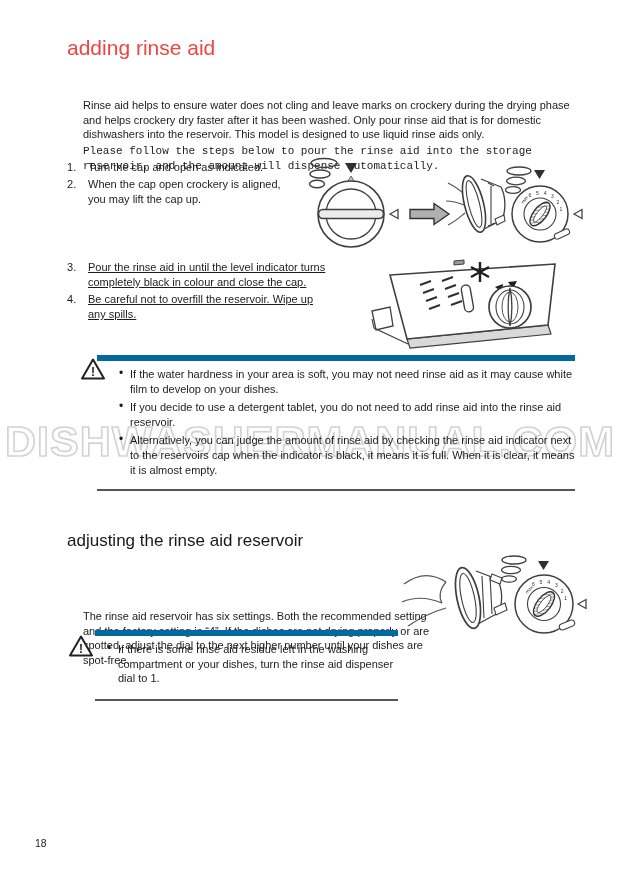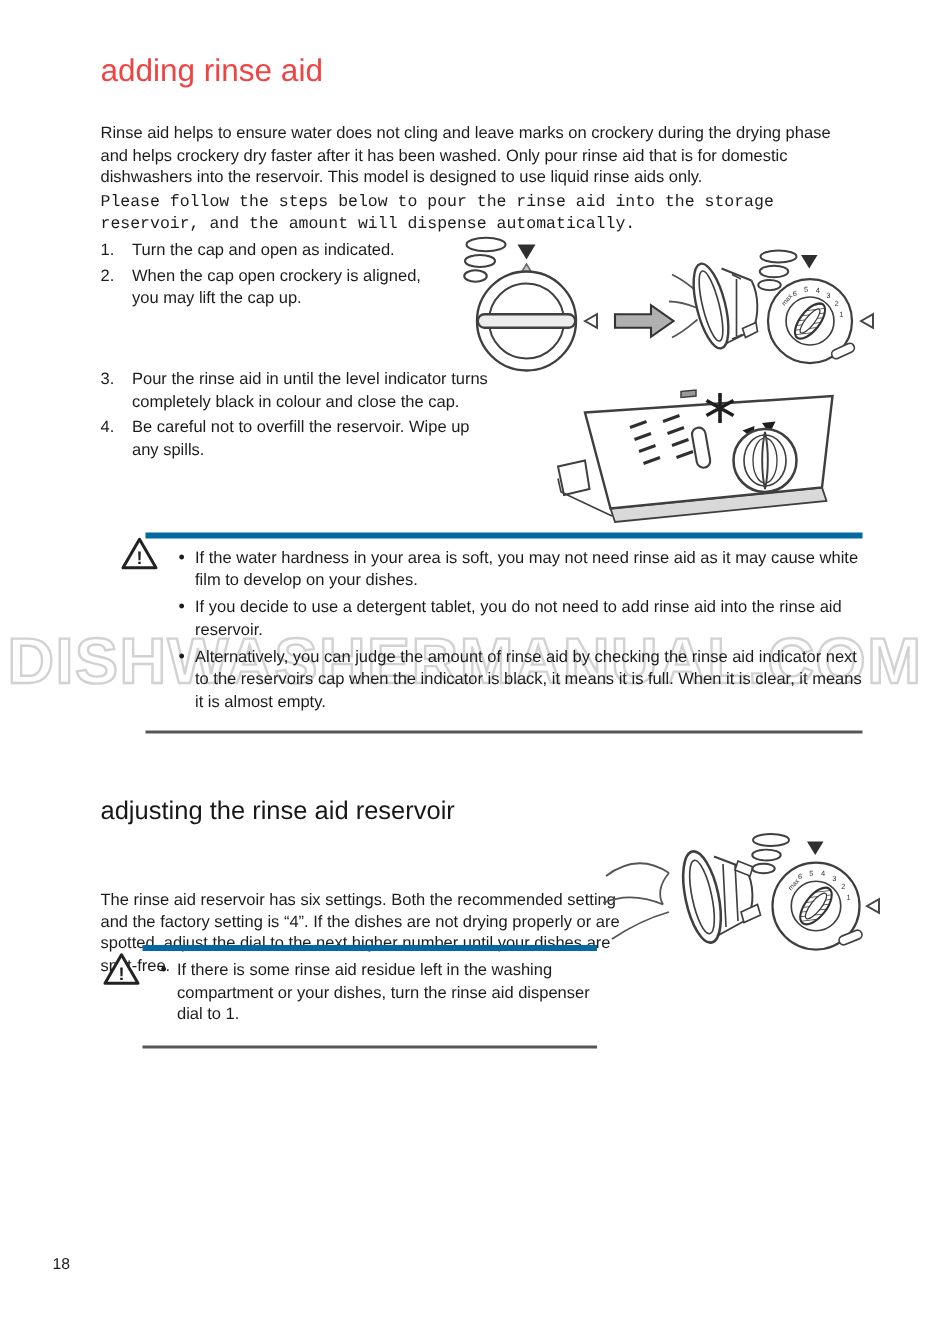--- a/index.html
+++ b/index.html
@@ -4,36 +4,36 @@
 <style>
   html,body{margin:0;padding:0;}
   body{
     width:620px;height:881px;background:#ffffff;position:relative;
     font-family:"Liberation Sans", sans-serif;color:#1c1c1c;overflow:hidden;
   }
   .abs{position:absolute;}
   .z1{z-index:2;}
   h1{font-size:21px;font-weight:400;margin:0;color:#ef4444;}
   h2{font-size:17px;font-weight:400;margin:0;color:#181818;}
-  p{font-size:11px;line-height:14.6px;margin:0;}
+  p{font-size:11px;line-height:14.6px;margin:16px;}
   .watermark{
     position:absolute;left:0;top:417px;width:620px;height:46px;z-index:1;
     text-align:center;font-size:43px;font-weight:700;letter-spacing:1px;
     white-space:nowrap;color:rgba(255,255,255,0);
     -webkit-text-stroke:1.6px #d2d2d2;pointer-events:none;
   }
   ol.steps{list-style:none;margin:0;padding:0;counter-reset:step;}
   ol.steps.start3{counter-reset:step 2;}
   ol.steps li{
     counter-increment:step;position:relative;padding-left:21px;
     font-size:11px;line-height:15px;margin-bottom:2px;
   }
   ol.steps li::before{content:counter(step) ".";position:absolute;left:0;}
   ul.warn-list{
-    list-style:none;margin:0;border-top:4px solid #0369a1;border-bottom:2px solid #565656;
+    list-style:none;margin:0;border-top:6px solid #0369a1;border-bottom:2px solid #565656;
   }
   ul.warn-list li{
     position:relative;padding-left:11px;font-size:11px;line-height:14.6px;margin-bottom:4px;
   }
   ul.warn-list li::before{content:"\2022";position:absolute;left:0;top:-1px;font-size:12px;}
   .warn1-list{padding:6px 0 8px 22px;}
   .warn2-list{padding:6px 0 9px 12px;}
   .warn-icon{position:absolute;z-index:2;}
   .pagenum{font-size:10.5px;}
   svg{display:block;}
@@ -107,21 +107,21 @@
       <text x="247.2" y="38.1">4</text>
       <text x="254.3" y="41.4">3</text>
       <text x="259.8" y="47">2</text>
       <text x="262.9" y="54.2">1</text>
       <text x="226.5" y="45.2" transform="rotate(-50 225.5 43.2)" font-size="4.5">max</text>
     </g>
   </g>
   <polygon points="276,57 284,52.5 284,61.5" fill="#ffffff" stroke="#444" stroke-width="1.3"></polygon>
 </svg>
 
-<ol class="steps start3 abs z1" style="left:67px;top:246px;width:260px;">
+<ol class="steps start3 abs z1" style="left:67px;top:260px;width:260px;text-decoration:underline;">
   <li>Pour the rinse aid in until the level indicator turns completely black in colour and close the cap.</li>
   <li>Be careful not to overfill the reservoir. Wipe up any spills.</li>
 </ol>
 
 <svg class="abs z1" style="left:362px;top:249px;" width="225" height="105" viewBox="0 0 225 105">
   <g>
     <polygon points="45,90 186,76 189,85 48,99" fill="#d9d9d9" stroke="#3f3f3f" stroke-width="1.2"></polygon>
     <polygon points="28,26 193,15 186,76 45,90" fill="#ffffff" stroke="#3f3f3f" stroke-width="1.6"></polygon>
     <polygon points="10,62 28,58 31,77 14,81" fill="#ffffff" stroke="#3f3f3f" stroke-width="1.3"></polygon>
     <path d="M10,70 L12,79 L46,95" fill="none" stroke="#3f3f3f" stroke-width="1.1"></path>

